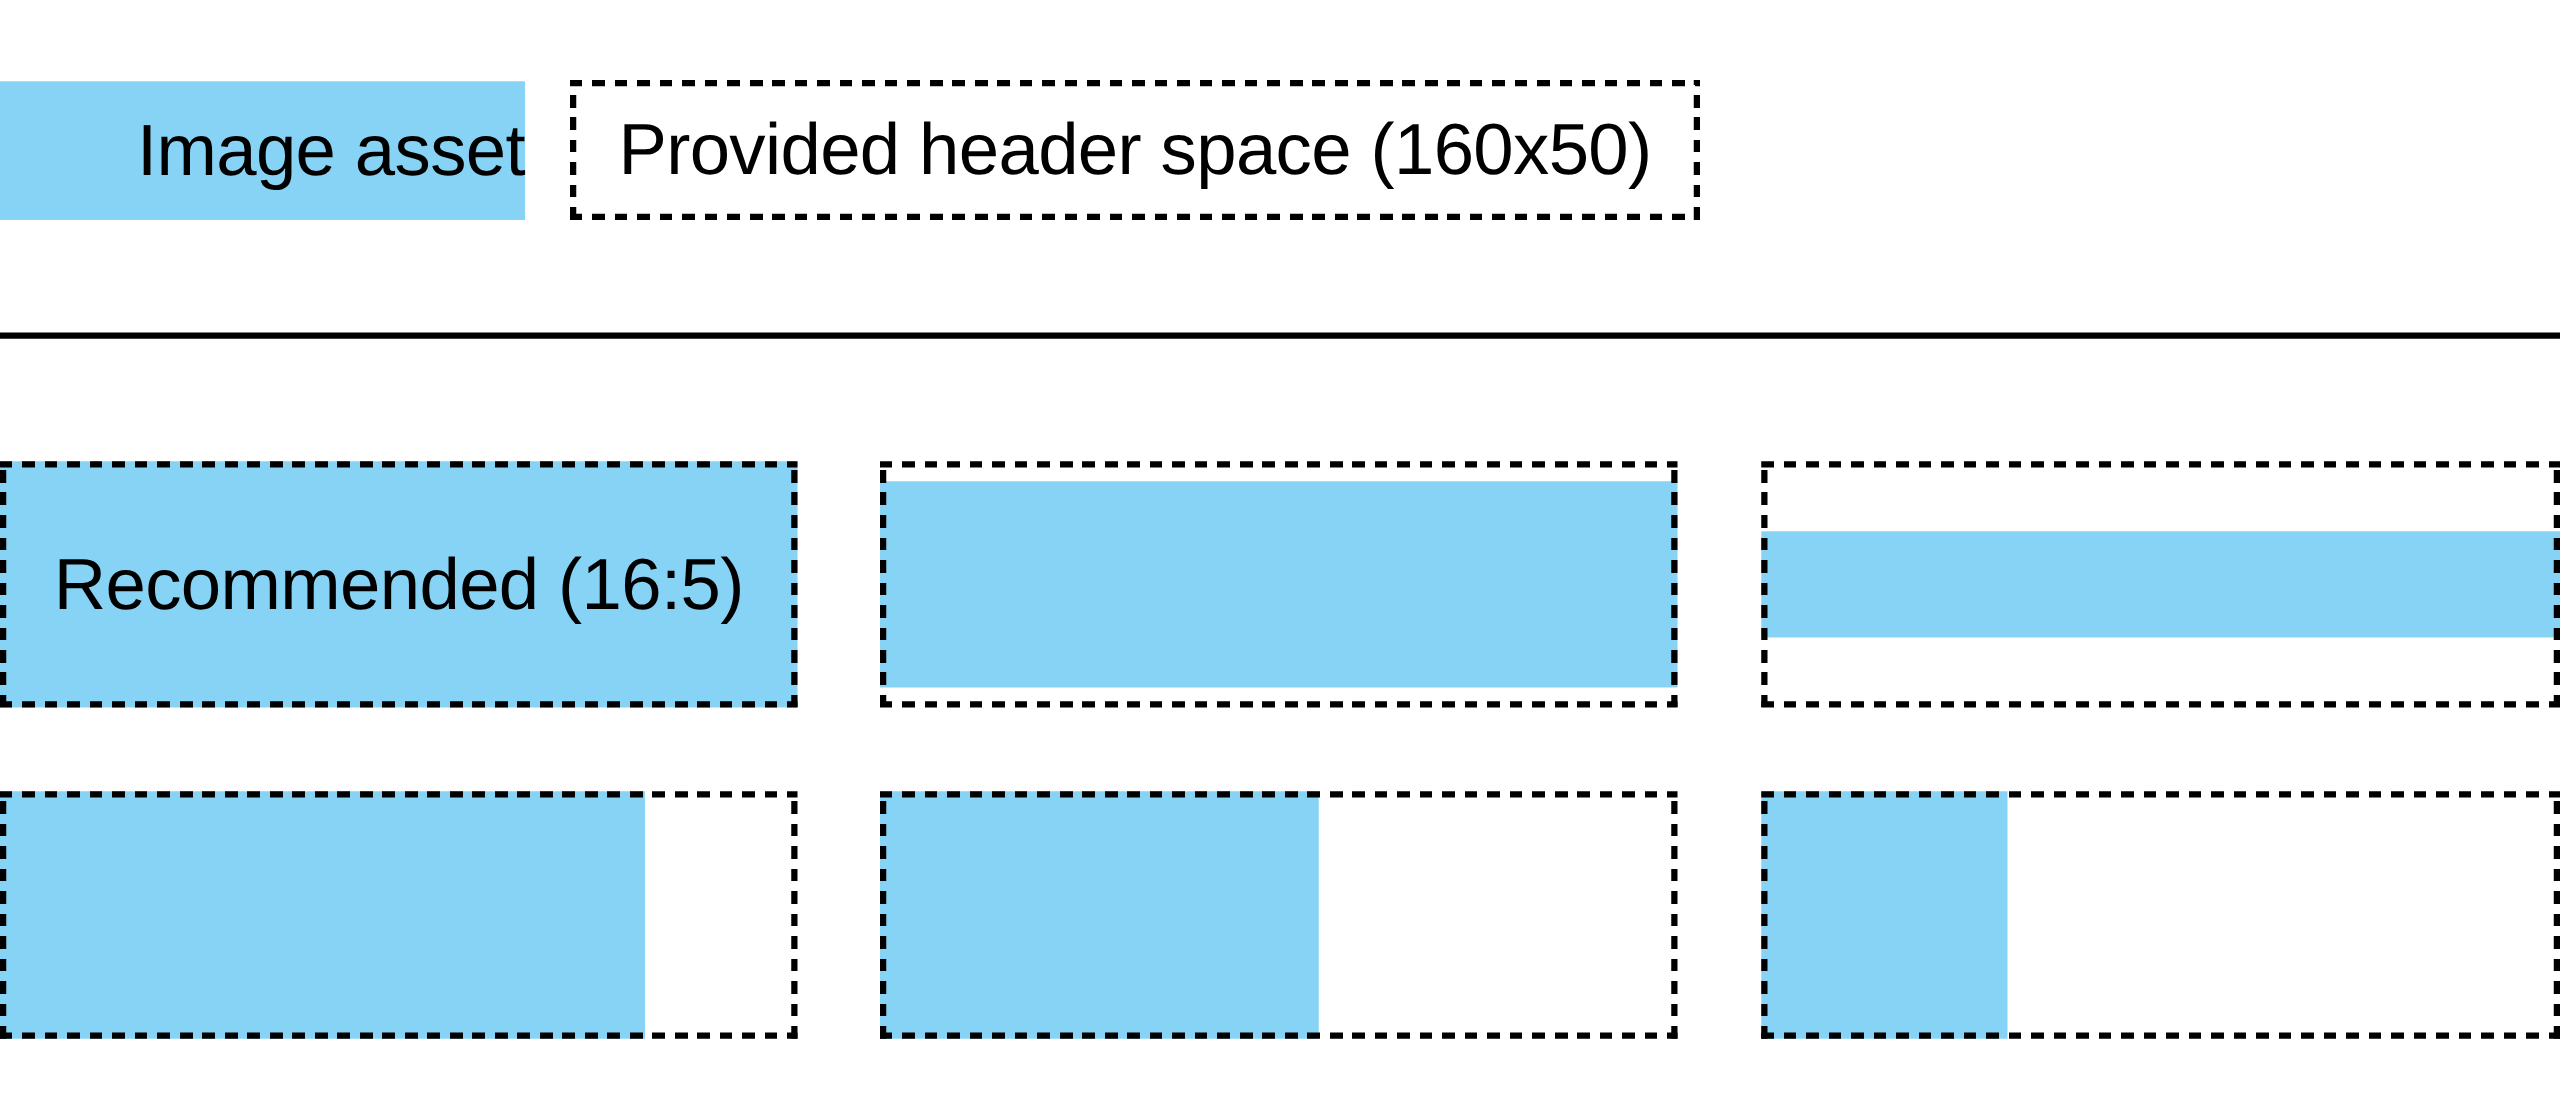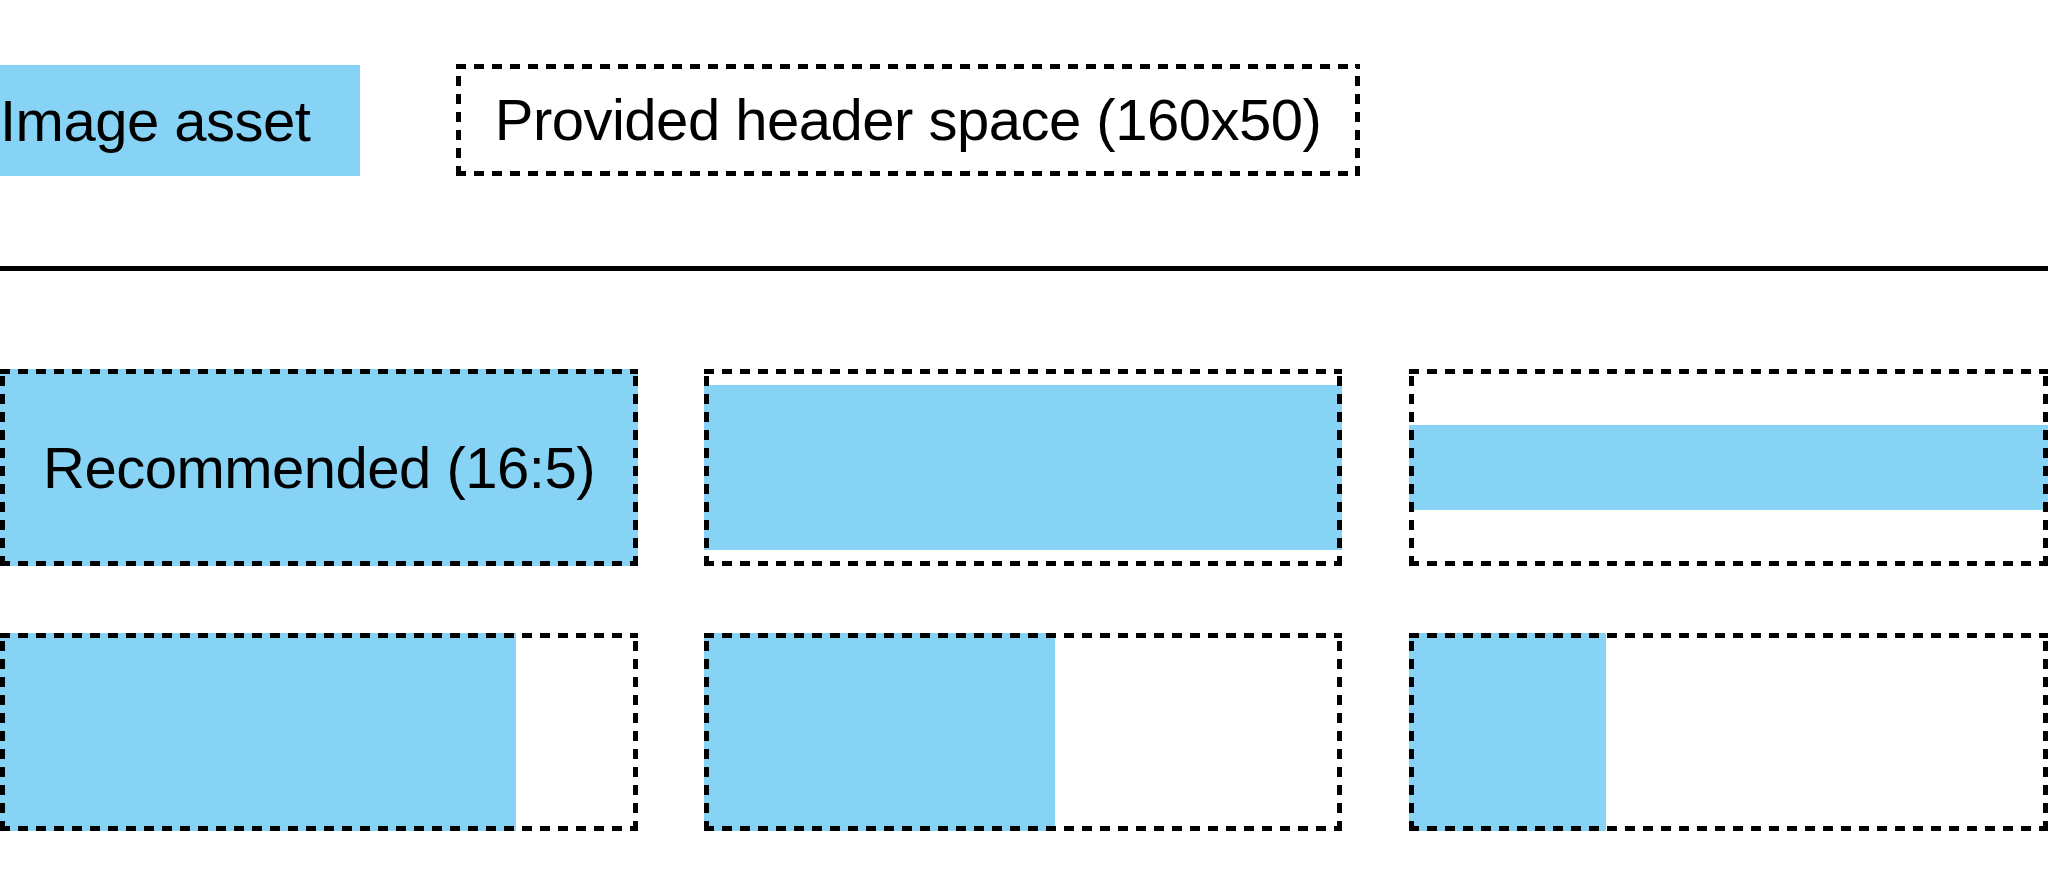--- a/index.html
+++ b/index.html
@@ -21,23 +21,23 @@
     font-size: 58px;
     line-height: 1;
     color: var(--line-black, #000000);
     white-space: nowrap;
     letter-spacing: -0.5px;
   }
   
   .legend-swatch {
     position: absolute;
     left: 0; top: 65px;
-    width: 360px; height: 111px;
+    width: 420px; height: 111px;
     background: var(--asset-blue, #87d3f5);
-    display: flex; align-items: center; justify-content: flex-start;
+    display: flex; align-items: center; justify-content: flex-end;
   }
   .legend-dashed {
     position: absolute;
     left: 456px; top: 64px;
     width: 904px; height: 112px;
     display: flex; align-items: center; justify-content: center;
   }
   
   .divider {
     position: absolute;

